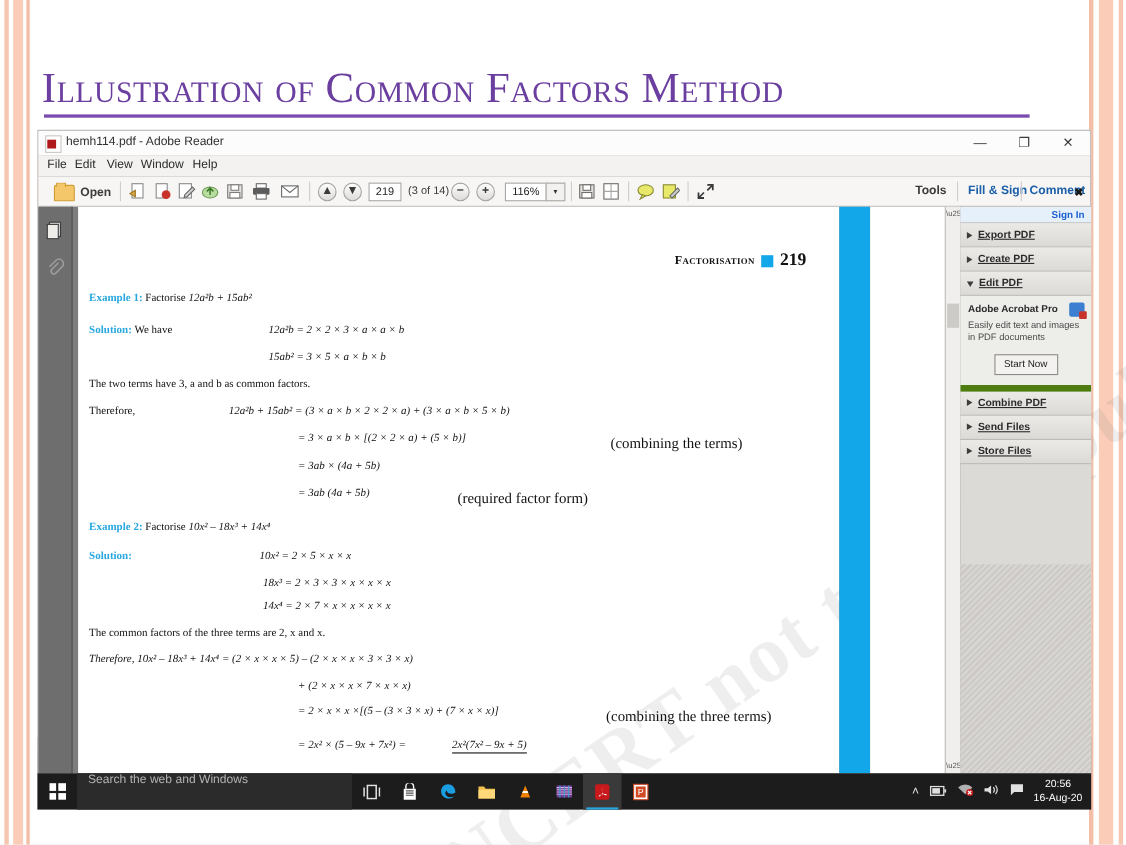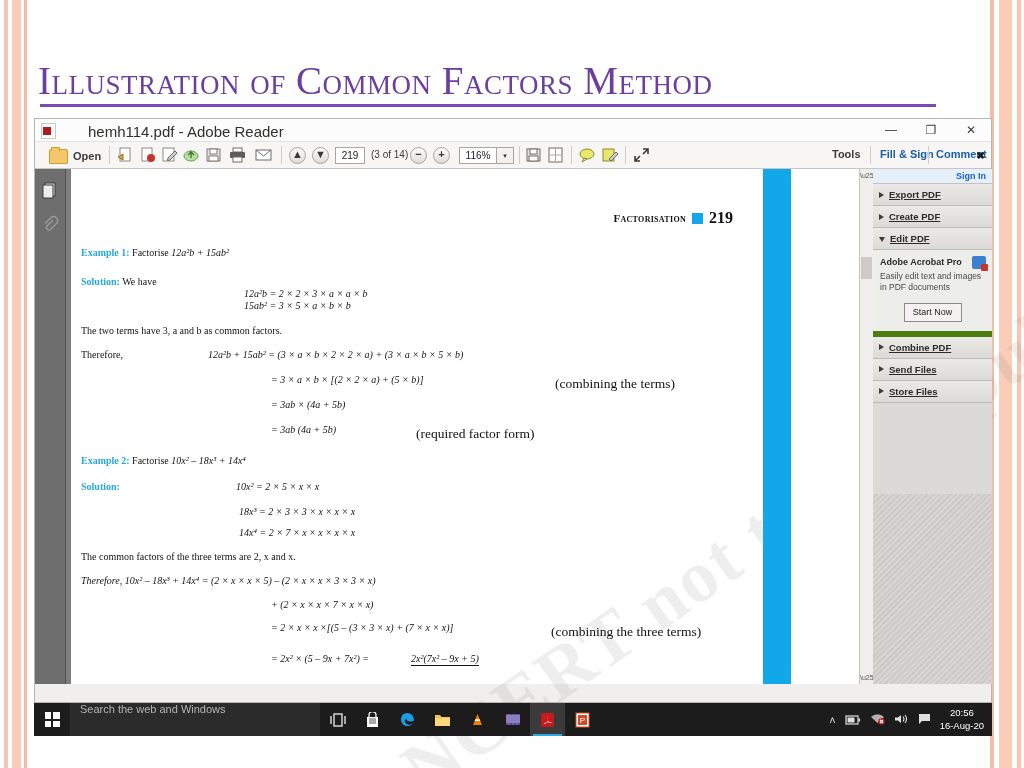--- a/index.html
+++ b/index.html
@@ -27,21 +27,21 @@
   }
   .title-rule{position:absolute;left:40px;top:104px;width:896px;height:3px;background:#7a4bb0;}
 
   
   .win{position:absolute;left:34px;top:118px;width:958px;height:585px;background:#f0efee;
        border:1px solid #b9b6b2;box-sizing:border-box;}
   .titlebar{position:relative;height:22px;background:#fcfcfc;border-bottom:1px solid #e6e4e2;}
   .titlebar .ficon{position:absolute;left:6px;top:4px;width:13px;height:14px;background:#fff;
       border:1px solid #c9c7c5;}
   .titlebar .ficon:after{content:"";position:absolute;left:1px;top:3px;width:8px;height:8px;background:#b0191b;}
-  .titlebar .ttl{position:absolute;left:25px;top:4px;font-size:15px;color:#30302f;margin-left:28px;}
+  .titlebar .ttl{position:absolute;left:25px;top:4px;font-size:11px;color:#30302f;}
   .wbtns{position:absolute;right:0;top:0;height:22px;display:flex;}
   .wbtn{width:40px;height:22px;display:flex;align-items:center;justify-content:center;
         font-size:12px;color:#3a3a3a;}
 
   .menubar{position:relative;height:18px;background:#f3f2f1;border-bottom:1px solid #dcdad8;}
   .menubar .mi{position:absolute;top:2px;font-size:11px;color:#2b2b2b;}
 
   .toolbar{position:relative;height:26px;background:#f7f6f5;border-bottom:1px solid #c8c6c3;}
   .tb-open{position:absolute;left:6px;top:3px;height:20px;display:flex;align-items:center;gap:5px;
       padding:0 7px;border:1px solid transparent;}
@@ -157,20 +157,27 @@
     <div class="titlebar">
       <div class="ficon"></div>
       <div class="ttl">hemh114.pdf - Adobe Reader</div>
       <div class="wbtns">
         <div class="wbtn">—</div>
         <div class="wbtn">❐</div>
         <div class="wbtn">✕</div>
       </div>
     </div>
 
+    <div class="menubar">
+      <div class="mi" style="left:8px">File</div>
+      <div class="mi" style="left:33px">Edit</div>
+      <div class="mi" style="left:62px">View</div>
+      <div class="mi" style="left:93px">Window</div>
+      <div class="mi" style="left:140px">Help</div>
+    </div>
 
     <div class="toolbar">
       <div class="tb-open">
         <span class="folder"></span>
         <span class="lbl">Open</span>
       </div>
       <div class="tsep" style="left:74px"></div>
 
       <div class="ticon" style="left:82px">
         <svg width="17" height="16" viewBox="0 0 17 16">
@@ -297,21 +304,21 @@
 
           <div class="ln" style="left:10px;top:78px">
             <span class="ex">Example 1:</span>
             <span>Factorise</span>
             <span class="ital">12a²b + 15ab²</span>
           </div>
           <div class="ln" style="left:10px;top:107px">
             <span class="ex">Solution:</span>
             <span>We have</span>
           </div>
-          <div class="ln ital" style="left:173px;top:119px">12a²b = 2 × 2 × 3 × a × a × b</div>
+          <div class="ln ital" style="left:173px;top:107px">12a²b = 2 × 2 × 3 × a × a × b</div>
           <div class="ln ital" style="left:173px;top:131px">15ab² = 3 × 5 × a × b × b</div>
           <div class="ln" style="left:10px;top:156px">The two terms have 3, a and b as common factors.</div>
           <div class="ln" style="left:10px;top:180px">Therefore,</div>
           <div class="ln ital" style="left:137px;top:180px">12a²b + 15ab² = (3 × a × b × 2 × 2 × a) + (3 × a × b × 5 × b)</div>
           <div class="ln ital" style="left:200px;top:205px">= 3 × a × b × [(2 × 2 × a) + (5 × b)]</div>
           <div class="ln note" style="left:484px;top:207px">(combining the terms)</div>
           <div class="ln ital" style="left:200px;top:230px">= 3ab × (4a + 5b)</div>
           <div class="ln ital" style="left:200px;top:255px">= 3ab (4a + 5b)</div>
           <div class="ln note" style="left:345px;top:257px">(required factor form)</div>
 

